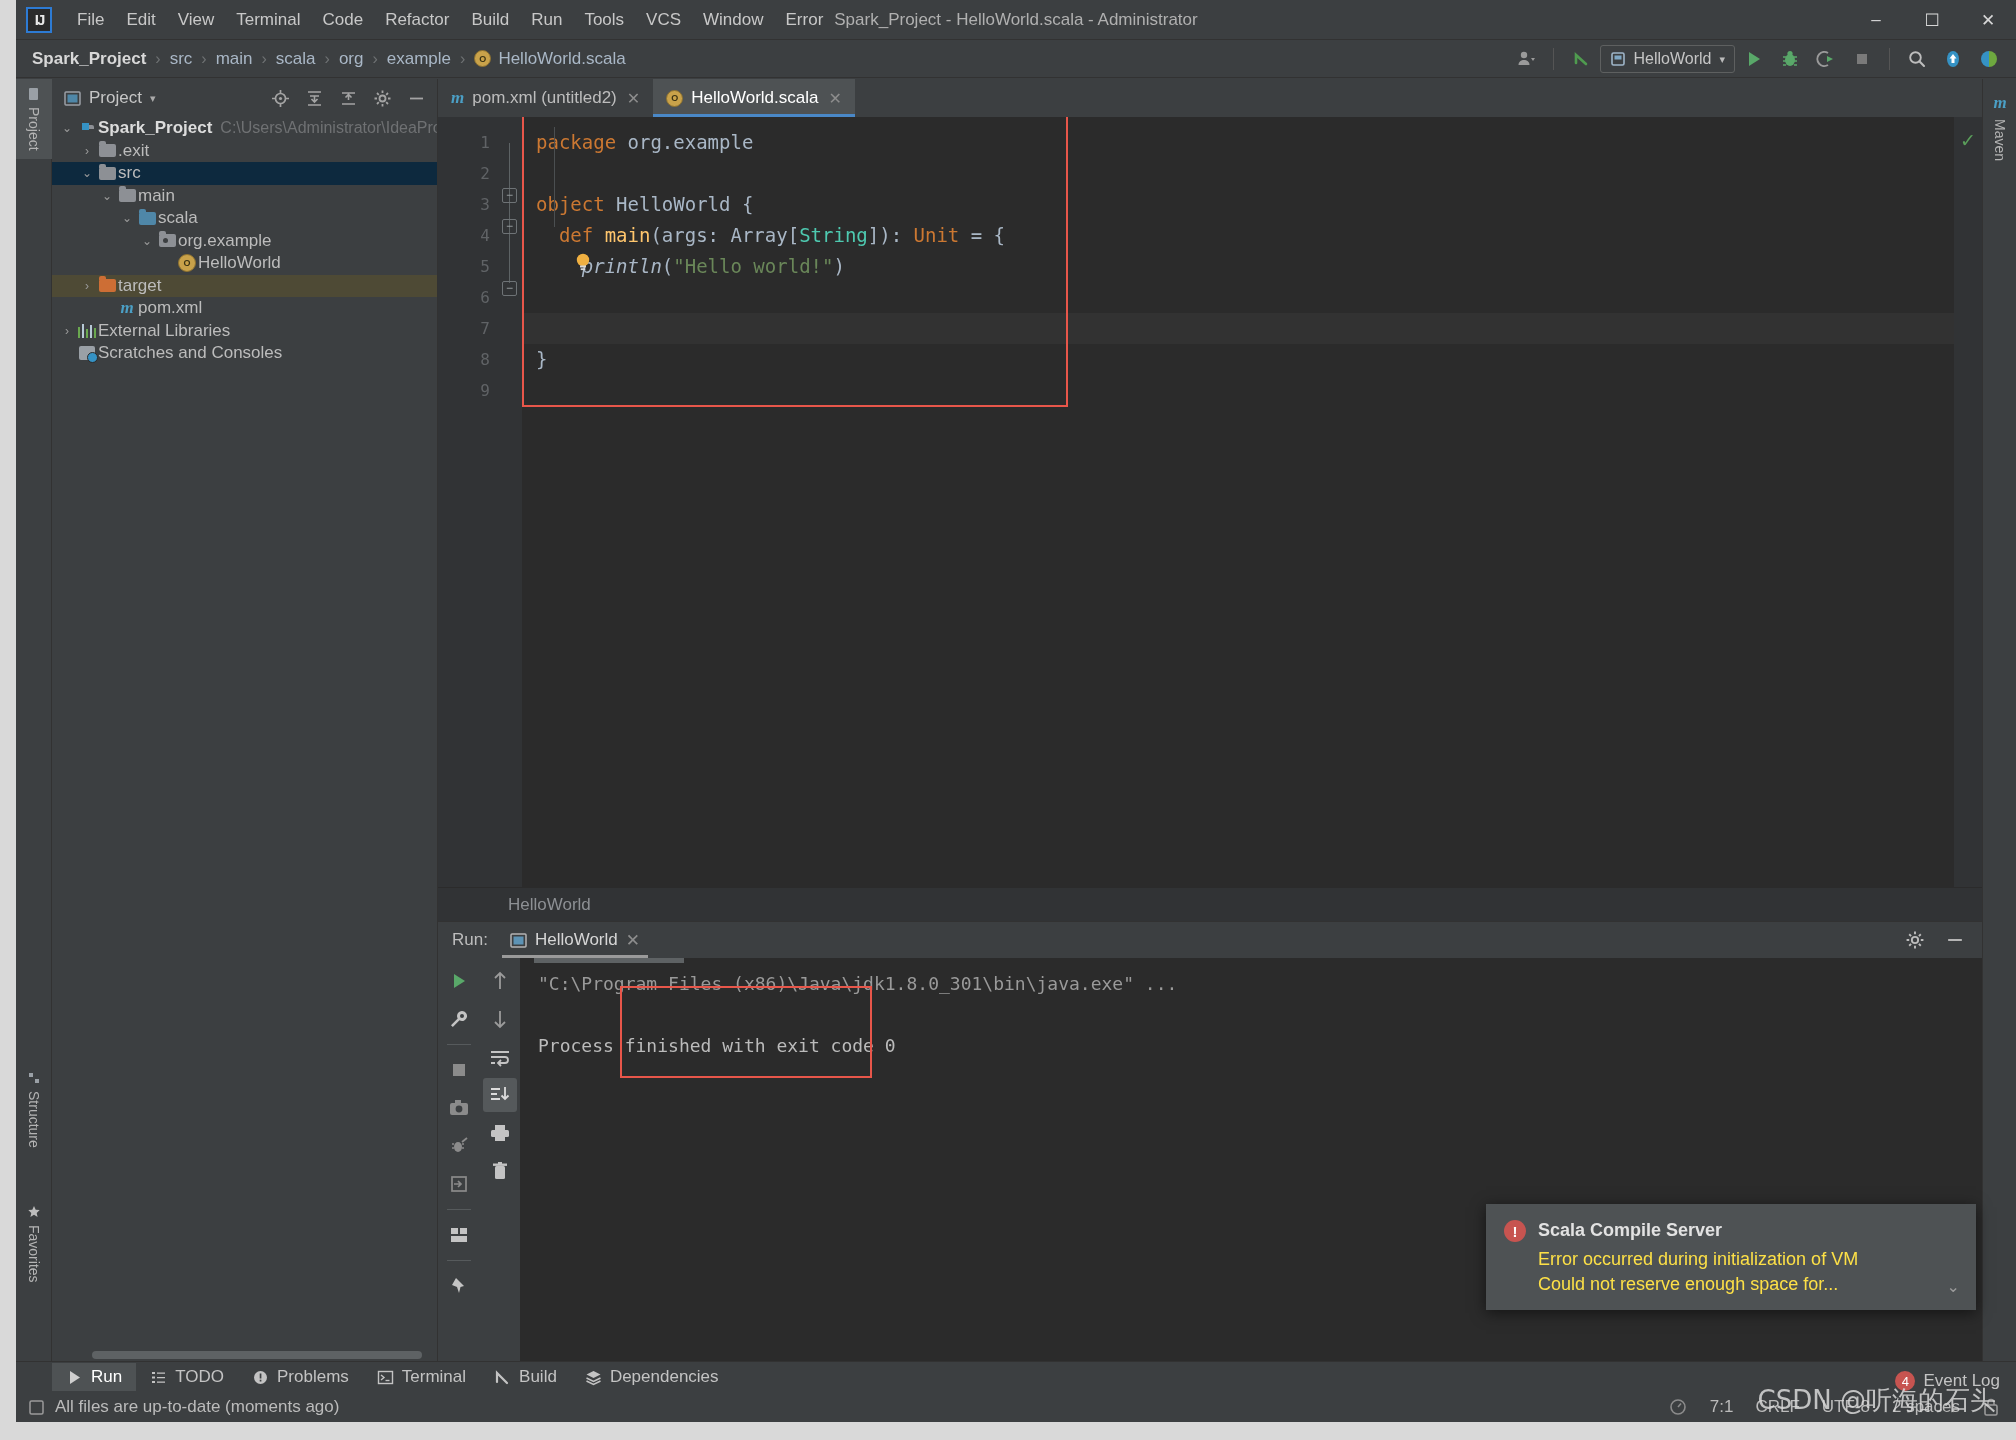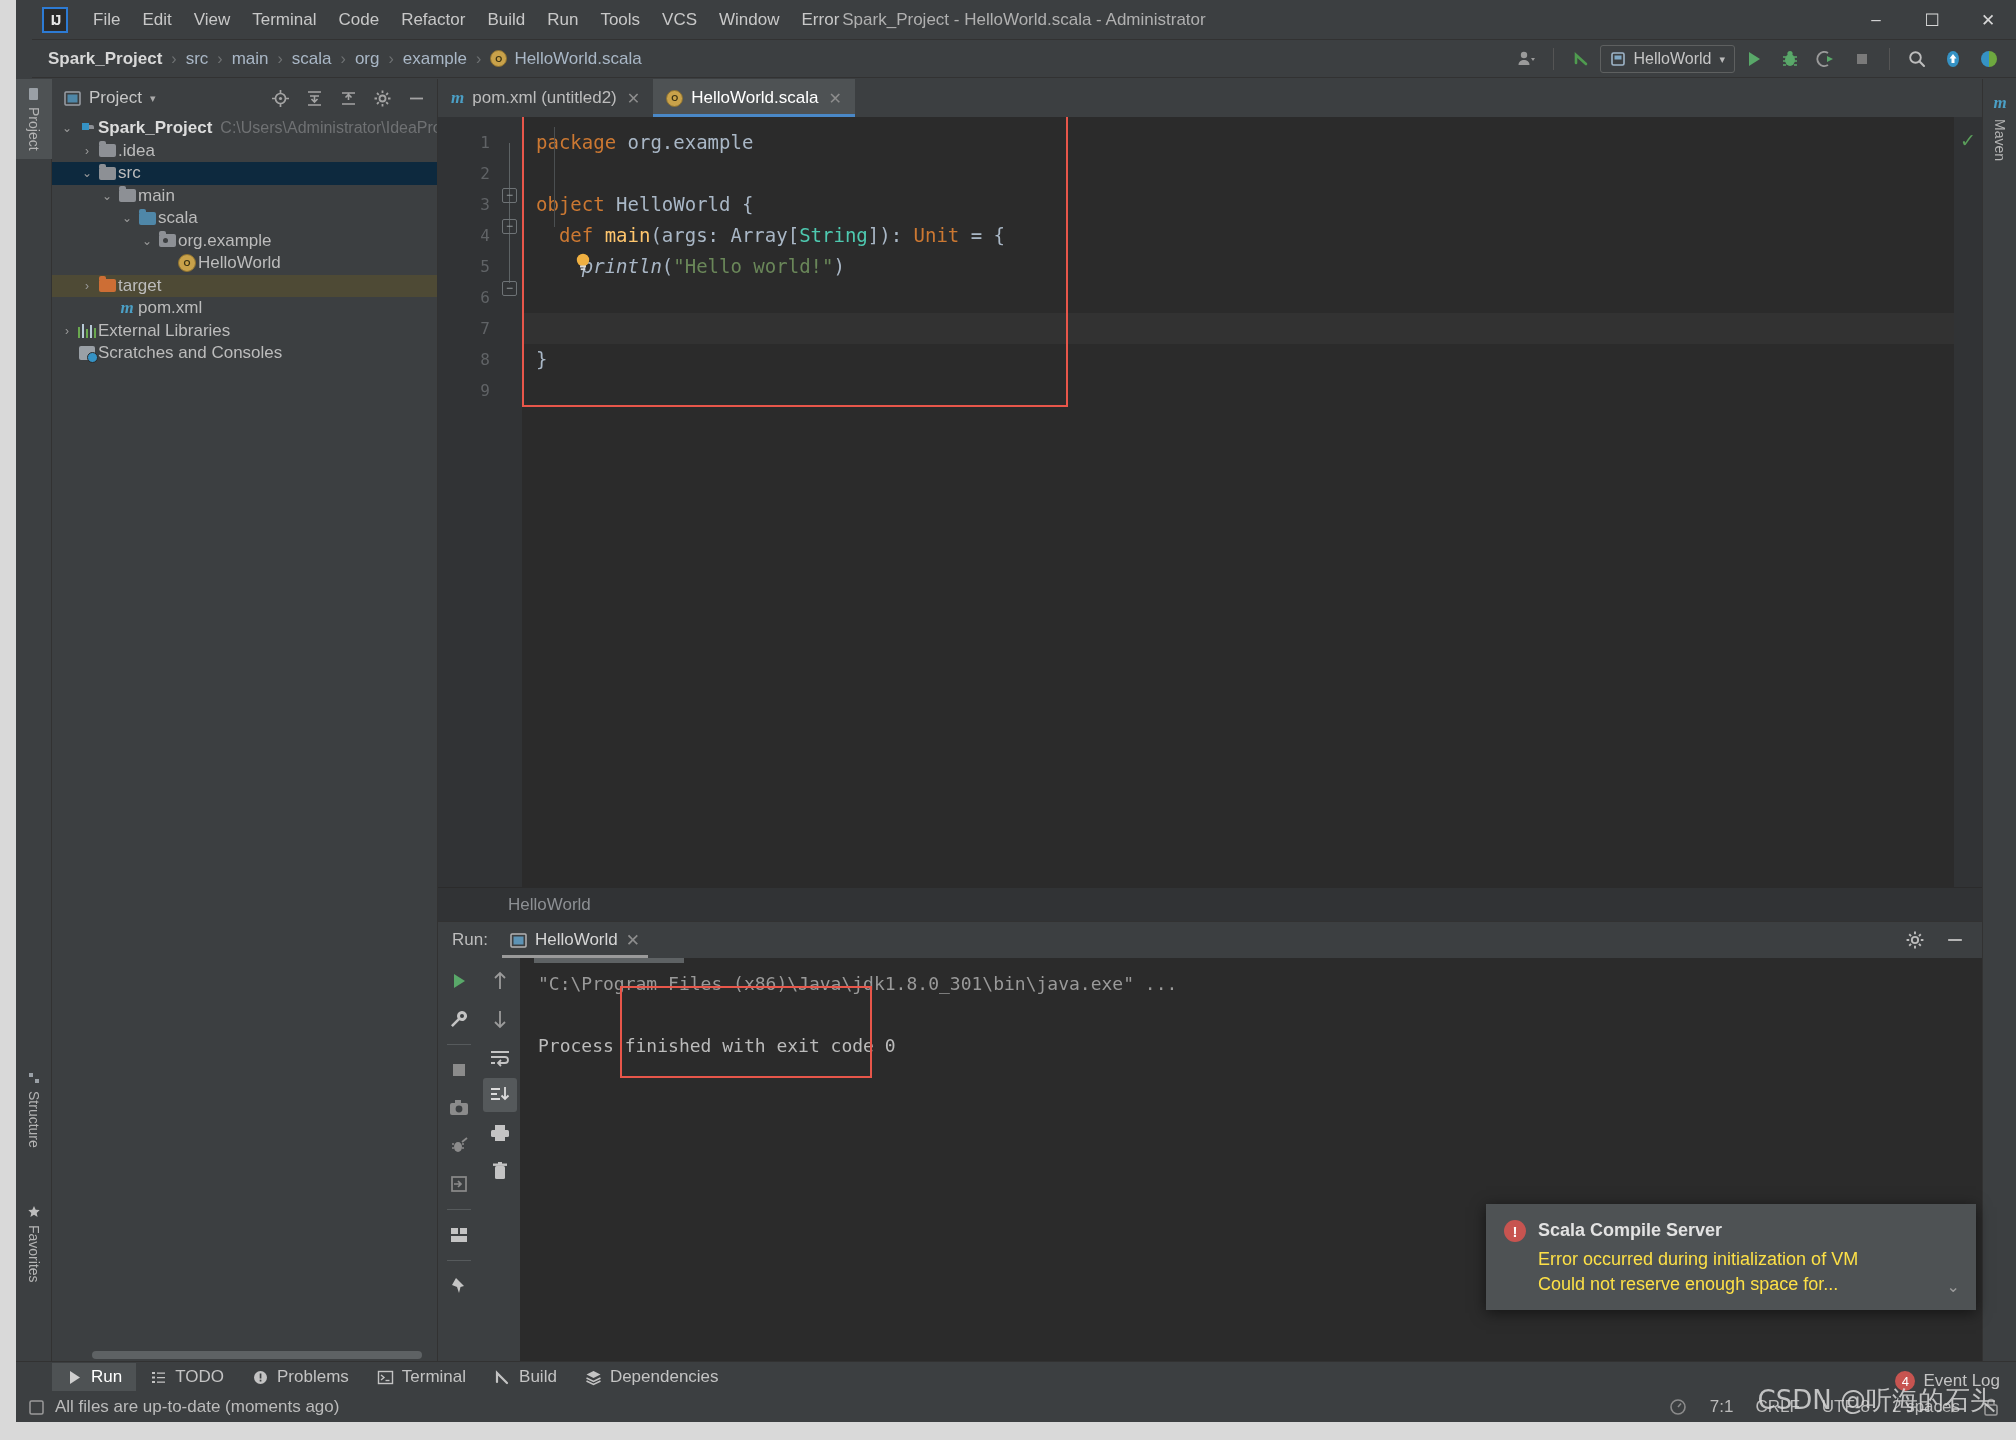--- a/index.html
+++ b/index.html
@@ -12,21 +12,21 @@
     -webkit-font-smoothing:antialiased;
   }
 
   
   #app {
     position:relative; width:2016px; height:1440px;
     background:#3c3f41;
     border-left:16px solid #d9d9d9;
     border-bottom:18px solid #d9d9d9;
   }
-  #inner { position:absolute; inset:0; background:#3c3f41; overflow:hidden;padding-left:16px; }
+  #inner { position:absolute; inset:0; background:#3c3f41; overflow:hidden; }
 
   
   #titlebar {
     height:40px; background:#3c3f41; display:flex; align-items:center;
     position:relative; border-bottom:1px solid #323232;
   }
   #logo {
     width:26px;height:26px;margin-left:10px;margin-right:14px;
     border:2px solid #2d7bd4; background:#2b2b2b; color:#e8e8e8;
     font-size:15px; font-weight:bold; display:flex;align-items:center;justify-content:center;
@@ -407,21 +407,21 @@
                 <span style="position:relative;display:inline-block;"><span class="f grey"></span><span style="position:absolute;right:-2px;bottom:-2px;width:7px;height:7px;background:#3592c4;"></span></span>
               </span>
               <span class="tlabel b">Spark_Project</span>
               <span class="tpath">C:\Users\Administrator\IdeaProjects\</span>
             </div>
             <div class="trow" style="padding-left: 26px;">
               <span class="arrow">›</span>
               <span class="tico">
                 <span class="f grey"></span>
               </span>
-              <span class="tlabel">.idea</span>
+              <span class="tlabel">.exit</span>
             </div>
             <div class="trow sel-blue" style="padding-left: 26px;">
               <span class="arrow">⌄</span>
               <span class="tico">
                 <span class="f grey"></span>
               </span>
               <span class="tlabel">src</span>
             </div>
             <div class="trow" style="padding-left: 46px;">
               <span class="arrow">⌄</span>

